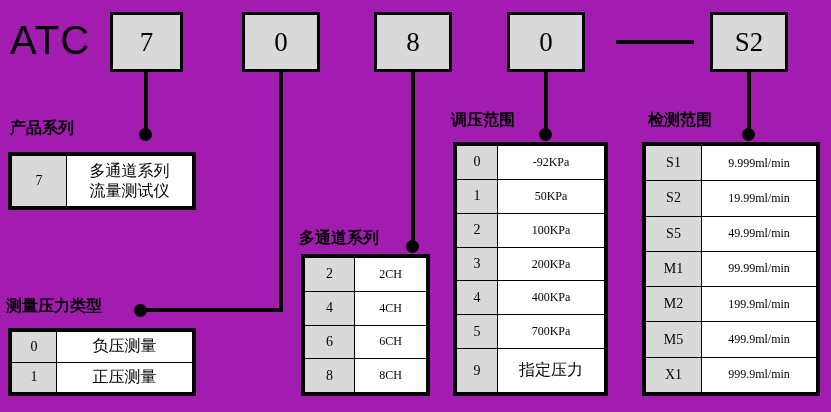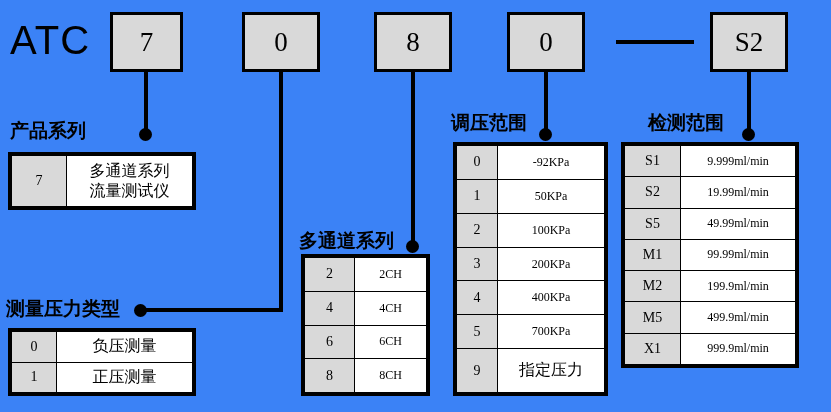--- a/index.html
+++ b/index.html
@@ -8,21 +8,21 @@
     background: #ffffff;
   }
   body {
     font-family: "Liberation Serif", serif;
     color: #000000;
   }
   #page {
     position: relative;
     width: 831px;
     height: 412px;
-    background: #3b82f6;
+    background: #a21caf;
     overflow: hidden;
   }
 
   
   .code-box {
     position: absolute;
     background: #d9d9d9;
     border: 3px solid #000000;
     box-sizing: border-box;
     display: flex;
@@ -64,21 +64,21 @@
     height: 13px;
     border-radius: 50%;
     background: #000000;
   }
 
   
   .caption {
     position: absolute;
     font-family: Liberation Sans, sans-serif;
     font-weight: bold;
-    font-size: 19px;
+    font-size: 16px;
     white-space: nowrap;
     color: #000000;
   }
 
   
   .tbl {
     position: absolute;
     border: 3px solid #000000;
     border-collapse: collapse;
     box-sizing: border-box;
@@ -241,21 +241,21 @@
         <td class="val">700KPa</td>
       </tr>
       <tr>
         <td class="code">9</td>
         <td class="val cjk">指定压力</td>
       </tr>
     </tbody>
       </table>
   </div>
 
-  <div class="tbl" style="left:621px; top:142px; width:178px; height:226px;">
+  <div class="tbl" style="left:642px; top:142px; width:178px; height:254px;">
     <table>
       <tbody>
           <tr>
         <td class="code" style="width:55px;">S1</td>
         <td class="val">9.999ml/min</td>
       </tr>
       <tr>
         <td class="code">S2</td>
         <td class="val">19.99ml/min</td>
       </tr>

